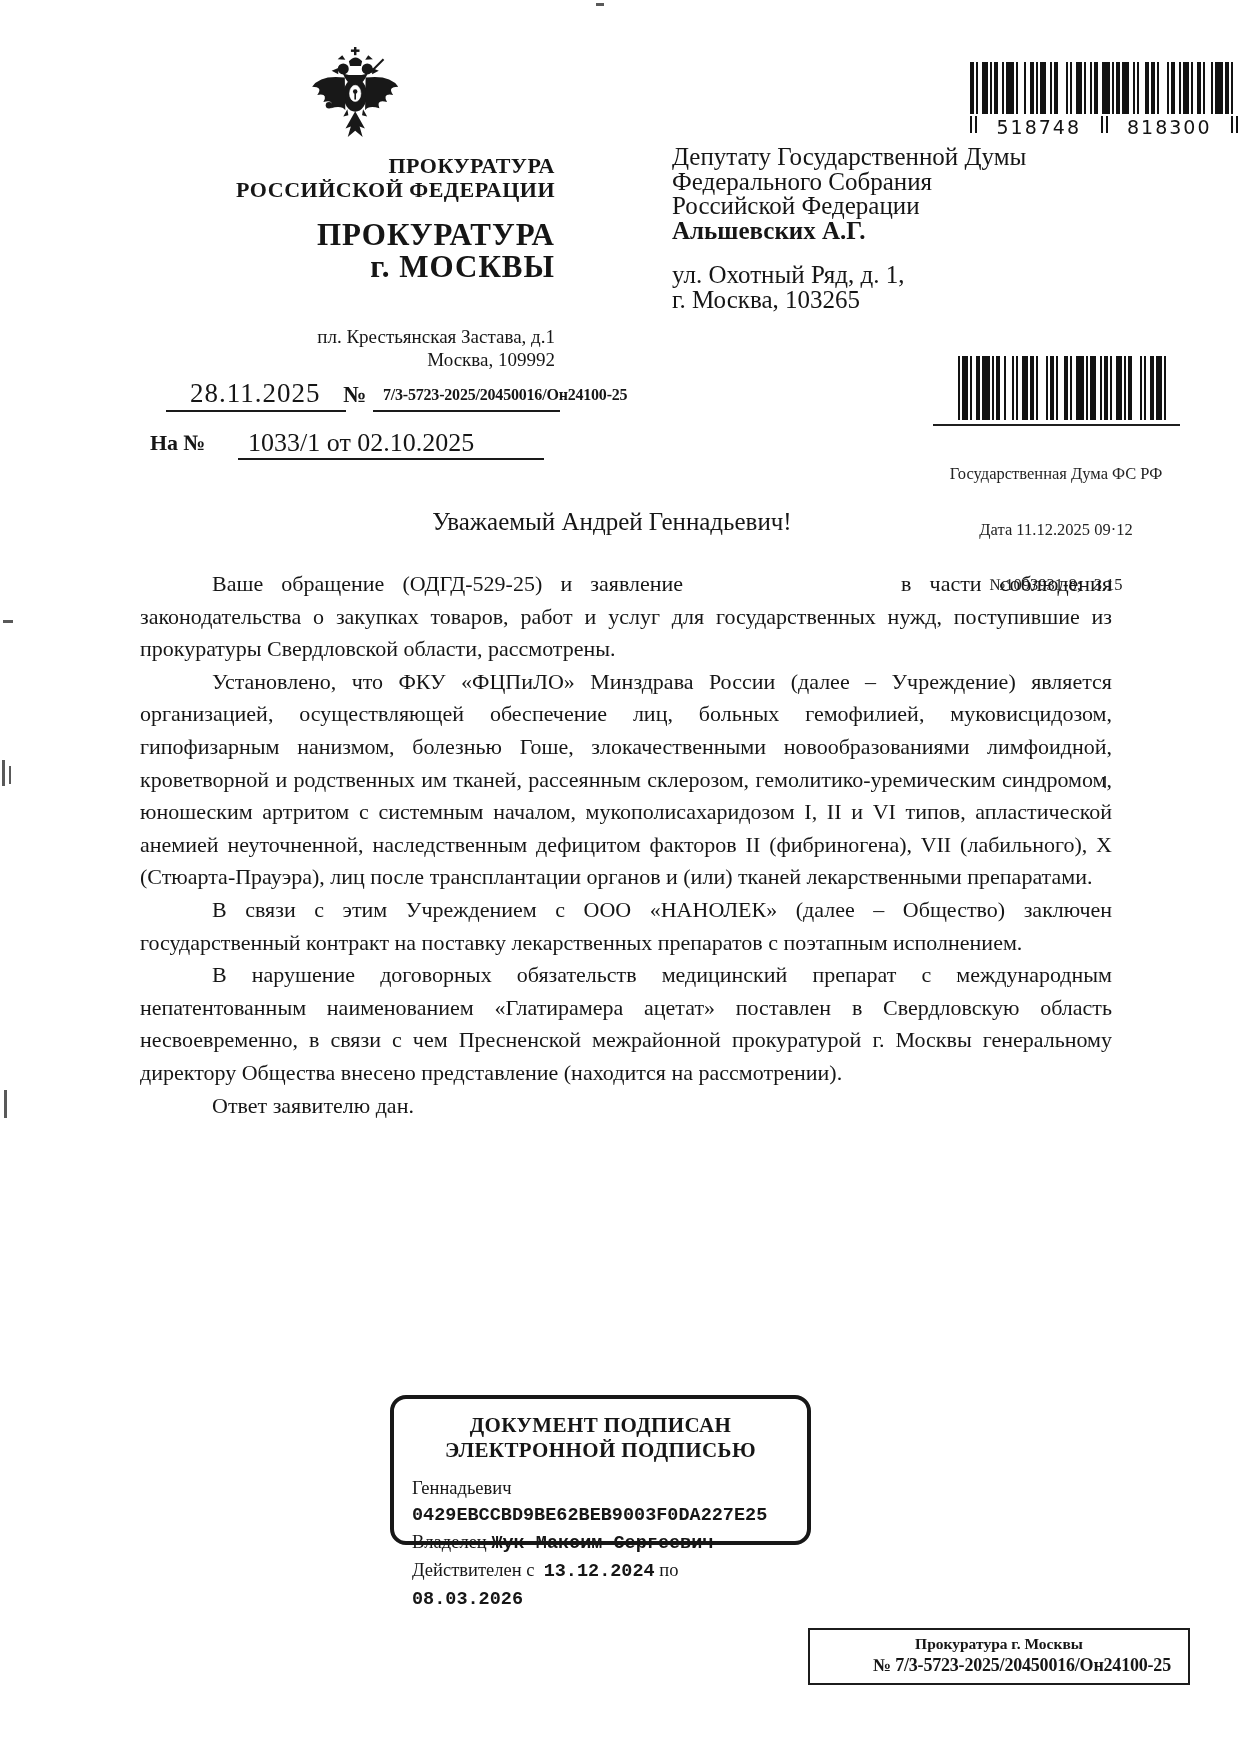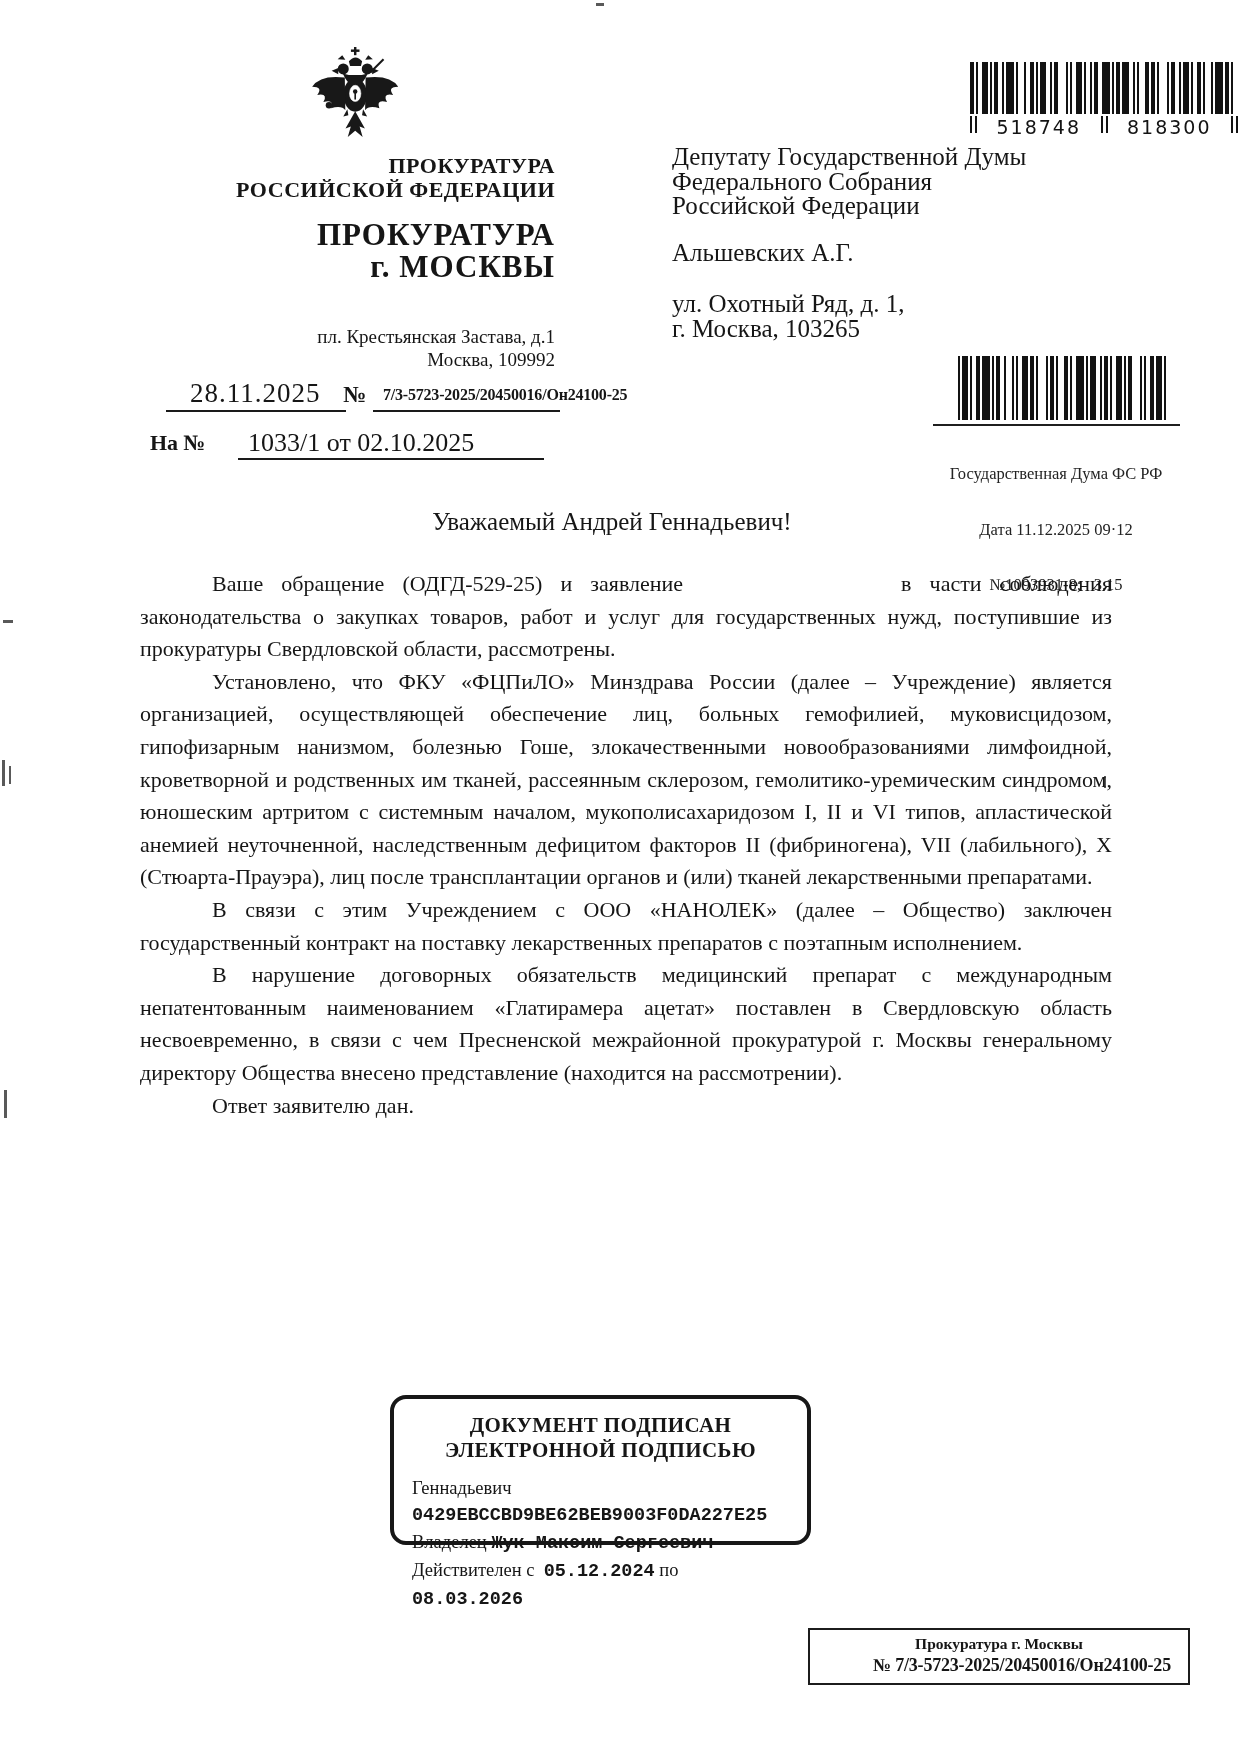--- a/index.html
+++ b/index.html
@@ -21,22 +21,22 @@
   
   .dt-date{left:190px; top:378px; font-size:27px; letter-spacing:1px;}
   .dt-no{left:343px; top:382px; font-size:23px; font-weight:bold;}
   .dt-num{left:383px; top:386px; font-size:16px; font-weight:bold; letter-spacing:-0.2px;}
   .uline{position:absolute; height:2px; background:#1a1a1a;}
   .ref-label{left:150px; top:430px; font-size:22px; font-weight:bold;}
   .ref-value{left:248px; top:428px; font-size:26px;}
 
   
   .recipient{left:672px; top:145px; width:420px; font-size:25px; line-height:24.5px;}
-  .rcpt-name{margin-top:22px;}
-  .rcpt-addr{margin-top:27px;}
+  .rcpt-name{font-weight:bold;}
+  .rcpt-addr{margin-top:20px;}
 
   
   .bc-top{left:970px; top:62px; width:268px; height:52px;}
   .bc-top-nums{left:970px; top:116px; width:268px; display:flex; align-items:flex-start; justify-content:space-between;
     font-family:"DejaVu Sans","Liberation Sans",sans-serif; font-size:19px; letter-spacing:2px; color:#131313;}
   .guard{display:inline-flex; gap:3px; padding-top:0;}
   .guard i{display:inline-block; width:2px; height:17px; background:#131313;}
   .bc-duma{left:958px; top:356px; width:212px; height:64px;}
   .duma-rule{left:933px; top:424px; width:247px; height:2px; background:#1f1f1f;}
   .duma-text{left:880px; top:428px; width:352px; text-align:center; font-size:16.5px; line-height:18.5px; color:#232323; white-space:pre;}
@@ -164,21 +164,21 @@
 
 
   <div class="abs esign">
     <div class="esign-title">
       <div>ДОКУМЕНТ ПОДПИСАН</div>
       <div>ЭЛЕКТРОННОЙ ПОДПИСЬЮ</div>
     </div>
     <div class="esign-lines">
       <div><span>Геннадьевич</span> <b>0429EBCCBD9BE62BEB9003F0DA227E25</b></div>
       <div><span>Владелец</span> <b>Жук Максим Сергеевич</b></div>
-      <div><span>Действителен с</span>&nbsp; <b>05.12.2024</b> <span>по</span>&nbsp; <b>08.03.2026</b></div>
+      <div><span>Действителен с</span>&nbsp; <b>13.12.2024</b> <span>по</span>&nbsp; <b>08.03.2026</b></div>
     </div>
   </div>
 
   <div class="abs footerbox">
     <div class="fb-org">Прокуратура г. Москвы</div>
     <div class="fb-num">№ 7/3-5723-2025/20450016/Он24100-25</div>
   </div>
 
   <div class="artifact" style="left:3px; top:620px; width:10px; height:3px;"></div>
   <div class="artifact" style="left:2px; top:760px; width:3px; height:26px;"></div>

